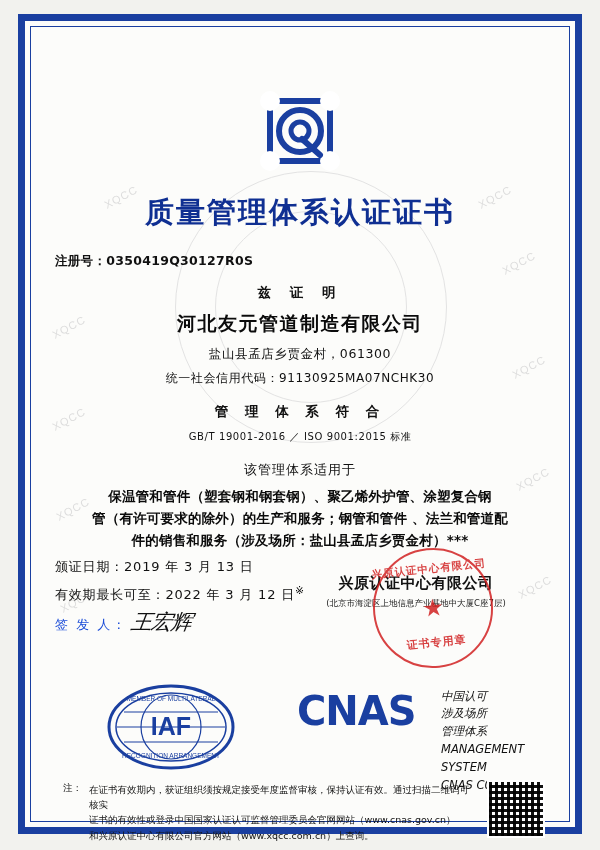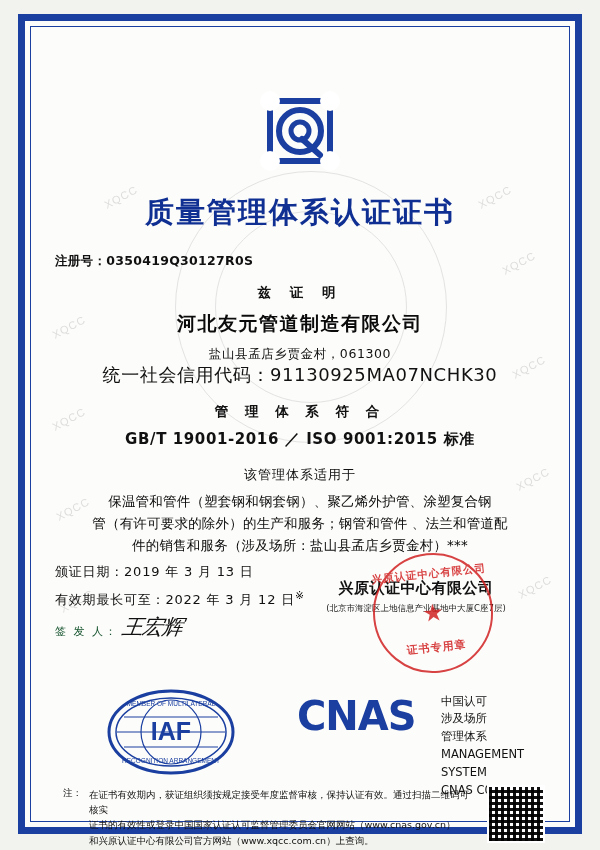--- a/index.html
+++ b/index.html
@@ -111,52 +111,53 @@
     font-family: "DejaVu Sans", "Liberation Sans", sans-serif;
   }
   .addr {
     margin-top: 9px;
     font-size: 12.5px;
     color: #111;
     letter-spacing: .6px;
     font-family: "DejaVu Sans", "Liberation Sans", sans-serif;
   }
   .credit {
-    font-size: 18px;
+    margin-top: 7px;
+    font-size: 12px;
     color: #111;
     letter-spacing: .6px;
     font-family: "DejaVu Sans", "Liberation Sans", sans-serif;
   }
   .sys-conform {
     margin-top: 16px;
     font-size: 13.5px;
     letter-spacing: 6px;
     font-weight: bold;
     color: #111;
     font-family: "DejaVu Sans", "Liberation Sans", sans-serif;
   }
   .standard {
     margin-top: 9px;
-    font-size: 15px;
-    font-weight: bold;
+    font-size: 10px;
+    font-weight: normal;
     letter-spacing: .6px;
     color: #111;
     font-family: "DejaVu Sans", "Liberation Sans", sans-serif;
   }
   .scope-lead {
     margin-top: 17px;
     font-size: 13px;
     color: #111;
     letter-spacing: 1px;
     font-family: "DejaVu Sans", "Liberation Sans", sans-serif;
   }
   .scope-body {
     margin-top: 7px;
     font-size: 13.5px;
-    font-weight: normal;
+    font-weight: bold;
     line-height: 1.62;
     color: #0b0b0b;
     letter-spacing: .2px;
     text-align: center;
     padding: 0 6px;
     font-family: "DejaVu Sans", "Liberation Sans", sans-serif;
   }
   
   .dates {
     position: relative;
@@ -170,23 +171,23 @@
     margin-bottom: 8px;
     font-family: "DejaVu Sans", "Liberation Sans", sans-serif;
   }
   .sign-row {
     margin-top: 4px;
     display: flex;
     align-items: flex-end;
     gap: 4px;
   }
   .sign-label {
-    font-size: 11px;
+    font-size: 13px;
     letter-spacing: 2px;
-    color: #14532d;
+    color: #1d4ed8;
     font-family: "DejaVu Sans", "Liberation Sans", sans-serif;
   }
   .sign-script {
     font-size: 21px;
     font-style: italic;
     font-family: "DejaVu Serif", serif;
     color: #111;
     transform: skewX(-8deg);
     letter-spacing: -1px;
     line-height: 1;
@@ -282,20 +283,21 @@
     font-family: "DejaVu Sans", "Liberation Sans", sans-serif;
   }
   .cnas-text {
     position: absolute;
     left: 386px;
     top: 4px;
     font-size: 11.5px;
     line-height: 1.55;
     color: #111;
     font-family: "DejaVu Sans", "Liberation Sans", sans-serif;
+    font-style: italic;
   }
   
   .footer {
     position: relative;
     margin-top: 4px;
     height: 68px;
   }
   .qr {
     position: absolute;
     right: 0;

